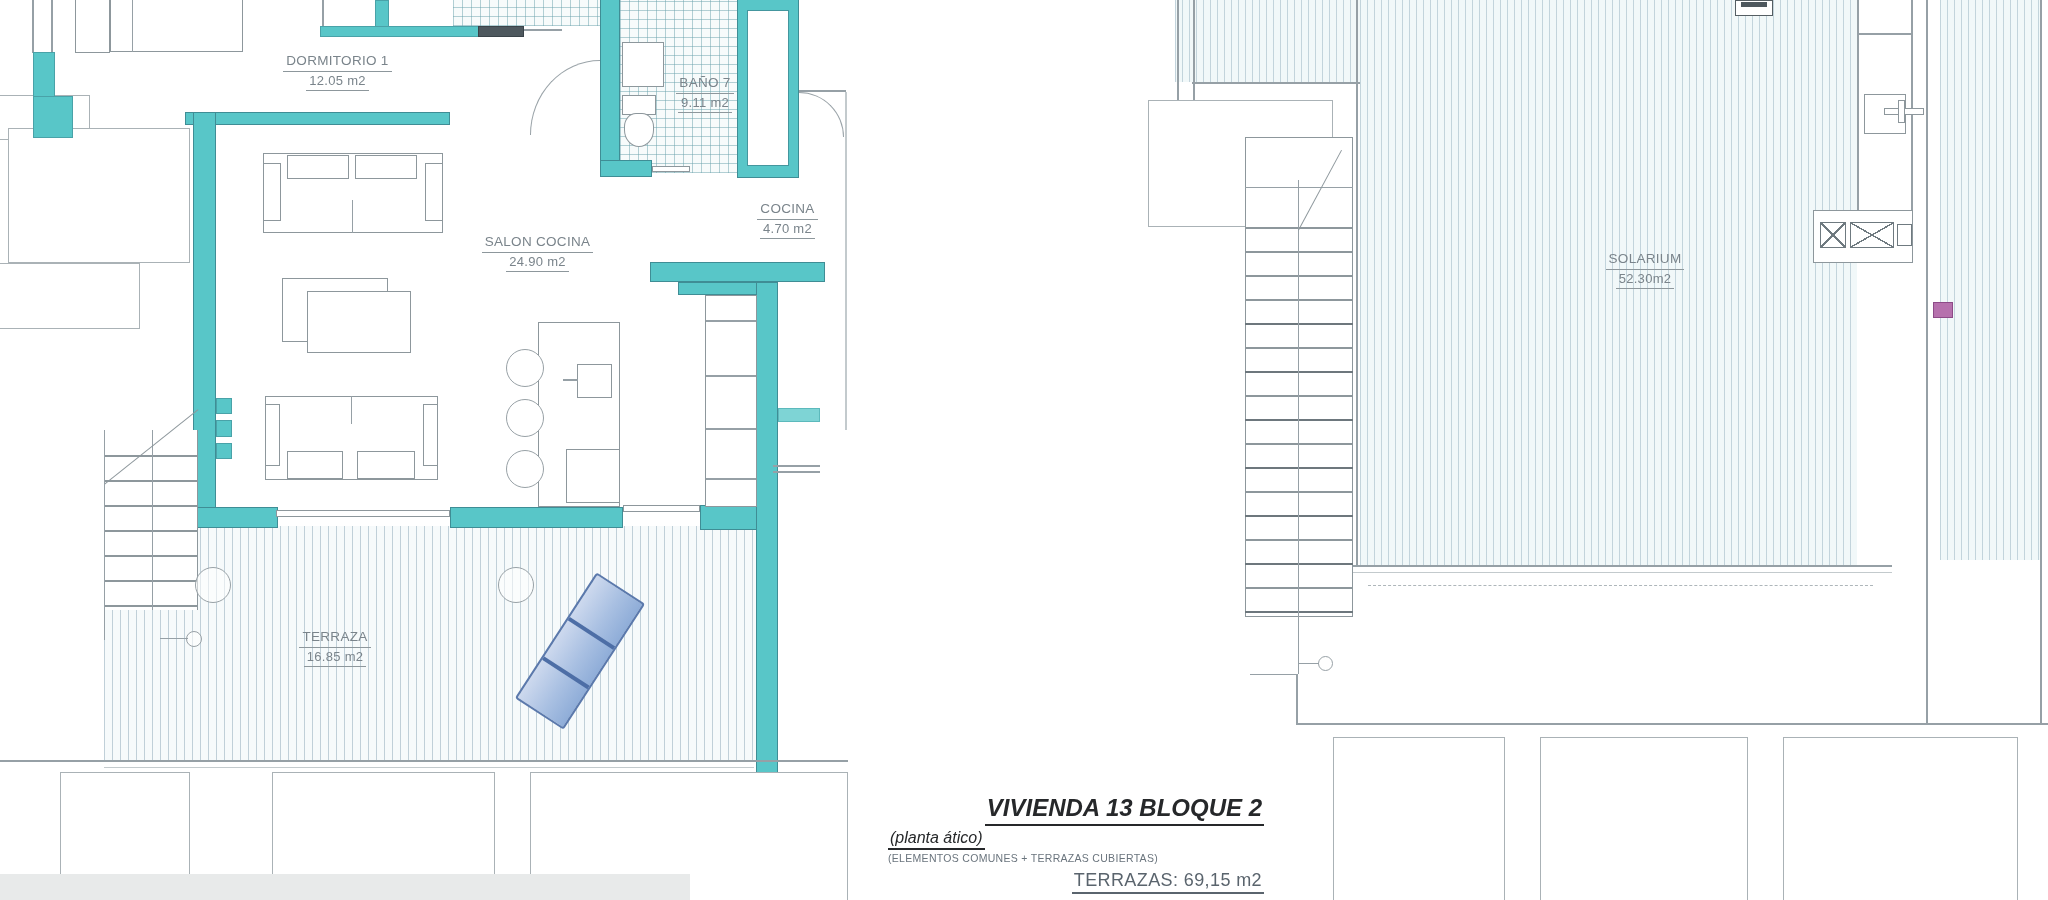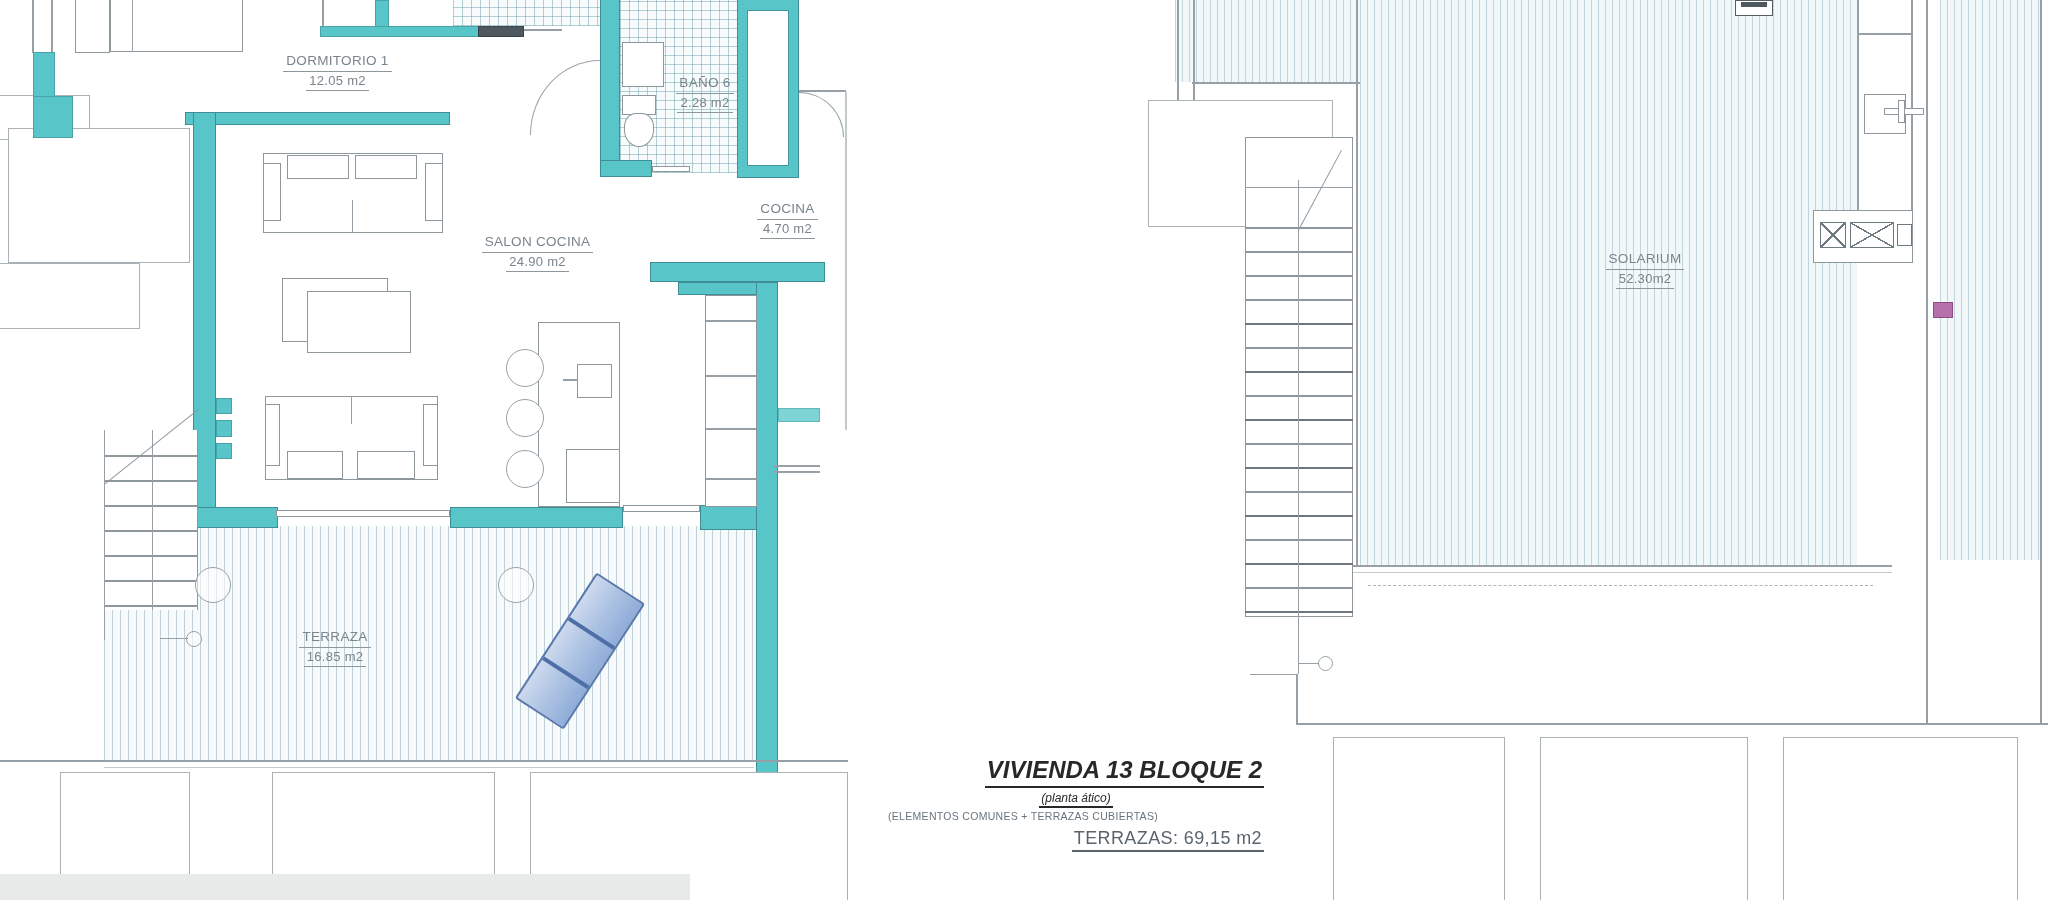--- a/index.html
+++ b/index.html
@@ -42,22 +42,22 @@
   .lbl .area{font-size:13px;}
   
   .lounger{width:150px;height:58px;border:2px solid #5b79ac;border-radius:3px;
            background:linear-gradient(180deg,#cdd9ee 0%,#a9c0e2 55%,#8fadd8 100%);
            transform:rotate(-57deg);}
   .lounger .bar{position:absolute;top:0;bottom:0;width:4px;background:#4d6ea6;}
   
   #titleblock{width:376px;color:#222;}
   .tb-title{font-size:24px;font-weight:bold;font-style:italic;color:#26282a;
             text-align:right;}
-  .tb-title span{display:inline-block;border-bottom:2.5px solid #26282a;padding:0 2px 2px;}
-  .tb-sub{font-size:12px;font-style:italic;color:#26282a;text-align:center;margin-top:3px;}
+  .tb-title span{display:inline-block;border-bottom:2.5px solid #26282a;padding:0 2px 2px;margin-top:38px;}
+  .tb-sub{font-size:16px;font-style:italic;color:#26282a;text-align:left;margin-top:3px;}
   .tb-sub span{display:inline-block;border-bottom:2.5px solid #26282a;padding:0 2px 1px;}
   .tb-sup{font-size:18px;color:#5a646d;letter-spacing:.4px;border-bottom:2px solid #5a646d;
           padding-bottom:1px;margin-top:7px;}
   .tb-note{font-size:10.5px;color:#6a747d;letter-spacing:.3px;margin-top:2px;}
   .tb-terr{font-size:18px;color:#5a646d;letter-spacing:.4px;text-align:right;margin-top:6px;}
   .tb-terr span{display:inline-block;border-bottom:2px solid #5a646d;padding:0 2px 1px;}
 </style>
 </head>
 <body>
 
@@ -174,22 +174,22 @@
   <div class="abs box-soft" style="left:60px;top:772px;width:130px;height:140px;"></div>
   <div class="abs box-soft" style="left:272px;top:772px;width:223px;height:140px;"></div>
   <div class="abs box-soft" style="left:530px;top:772px;width:318px;height:140px;"></div>
   <div class="abs" style="position:absolute;left:0;top:874px;width:690px;height:26px;background:#e8eaea;"></div>
 
   <div class="abs lbl" style="left:255px;top:52px;width:165px;">
     <span>DORMITORIO 1</span><br>
     <span class="area">12.05 m2</span>
   </div>
   <div class="abs lbl" style="left:645px;top:74px;width:120px;">
-    <span>BAÑO 6</span><br>
-    <span class="area">2.28 m2</span>
+    <span>BAÑO 7</span><br>
+    <span class="area">9.11 m2</span>
   </div>
   <div class="abs lbl" style="left:465px;top:233px;width:145px;">
     <span>SALON COCINA</span><br>
     <span class="area">24.90 m2</span>
   </div>
   <div class="abs lbl" style="left:735px;top:200px;width:105px;">
     <span>COCINA</span><br>
     <span class="area">4.70 m2</span>
   </div>
   <div class="abs lbl" style="left:270px;top:628px;width:130px;">

